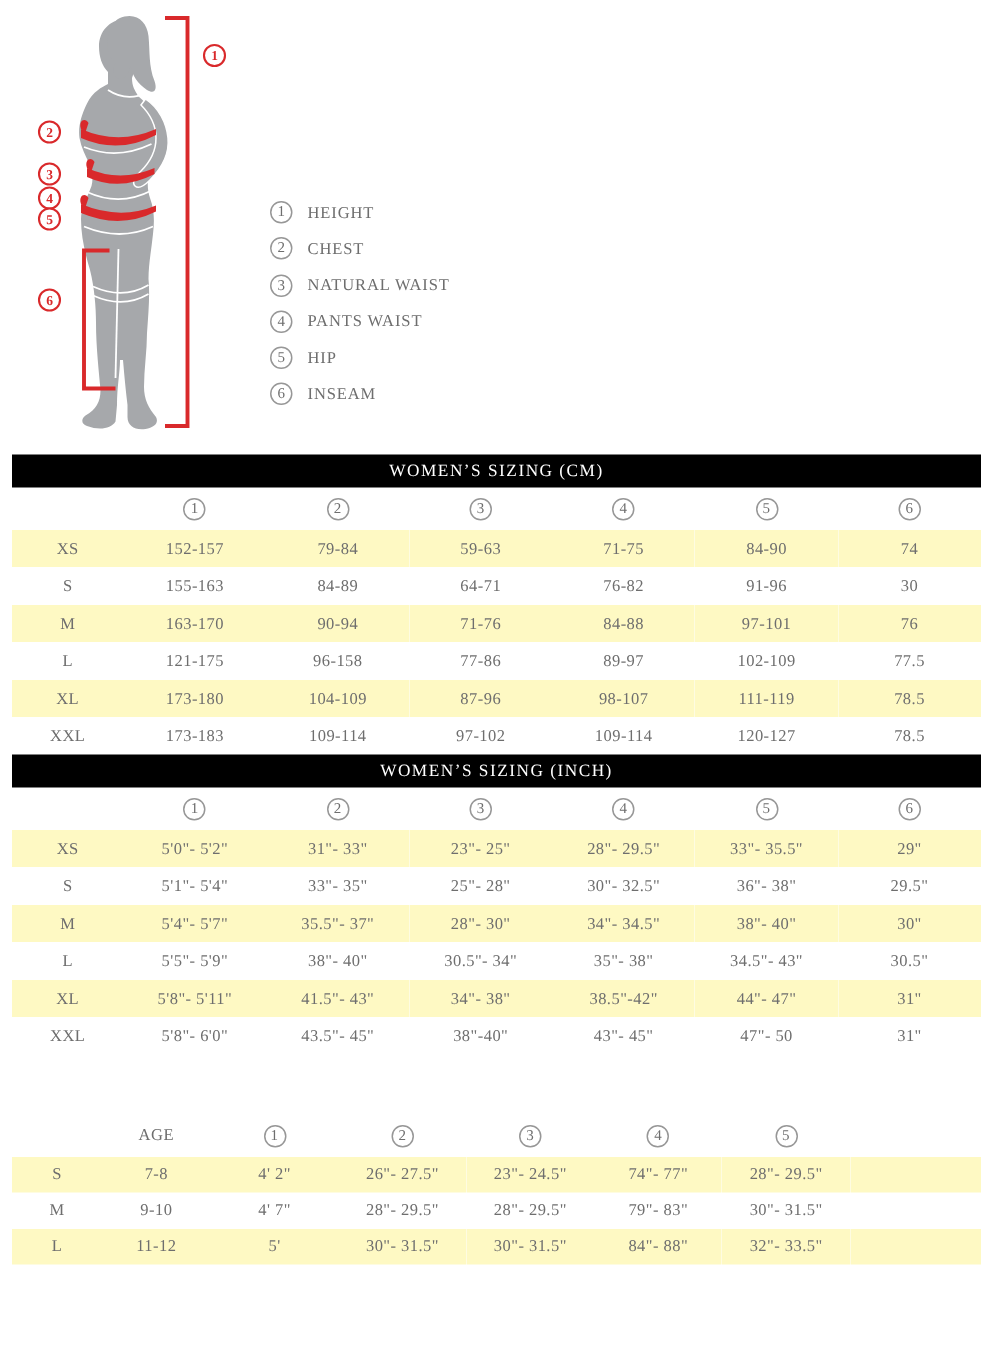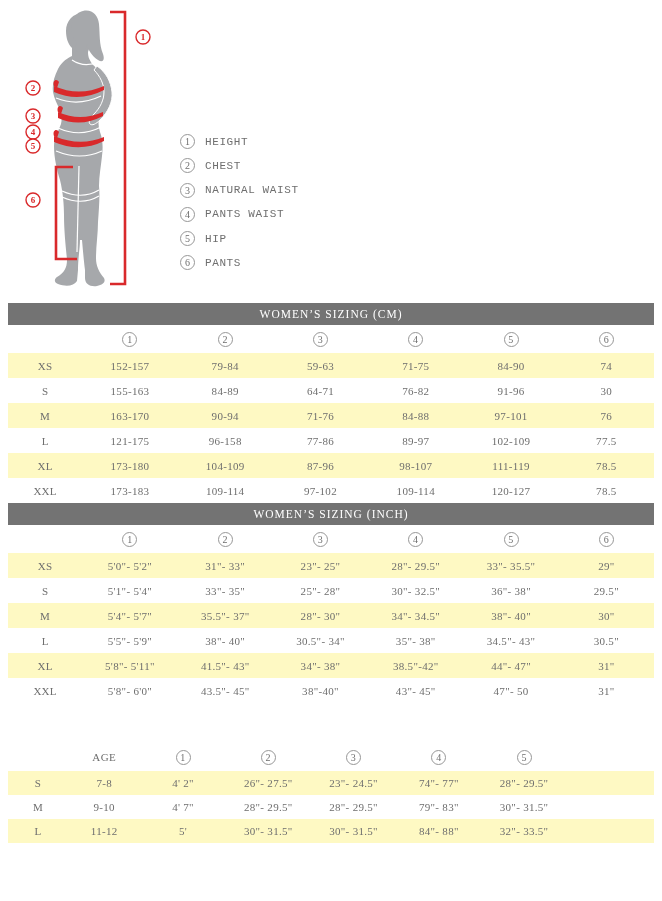--- a/index.html
+++ b/index.html
@@ -8,35 +8,35 @@
     width:662px; height:901px; overflow:hidden;
     font-family:"Liberation Serif", serif;
     color:#6e6e6e;
   }
   
   .fig-section { position:relative; height:296px; }
   .fig-svg { position:absolute; left:0; top:0; }
   .legend { position:absolute; left:180px; top:134px; list-style:none; }
   .legend li { display:flex; align-items:center; margin-bottom:9.3px; }
   .legend .cnum { margin-right:10px; }
-  .legend .lbl { font-size:11px; letter-spacing:0.6px; color:#6e6e6e;font-family:Liberation Mono, monospace; }
+  .legend .lbl { font-size:11px; letter-spacing:0.6px; color:#6e6e6e; }
   
   .cnum {
     display:inline-block; width:15px; height:15px; line-height:13px;
     border:1px solid #979797; border-radius:50%;
     font-size:10px; color:#6e6e6e; text-align:center;
     font-family:"Liberation Serif", serif;
   }
   
   .table-block { margin:0 8px; }
   .tb1 { margin-top:7px; }
   .tb2 { }
   .tb3 { margin-top:40px; }
   .table-title {
-    height:22px; line-height:22px; background:#737373; color:#ffffff;
+    height:22px; line-height:22px; background:#000000; color:#ffffff;
     text-align:center; font-size:11.5px; letter-spacing:1px;
   }
   table { width:100%; border-collapse:collapse; table-layout:fixed; }
   thead th { height:28px; font-weight:normal; text-align:center; vertical-align:middle;
              font-size:11px; color:#6e6e6e; letter-spacing:0.4px; }
   td { height:25px; text-align:center; vertical-align:middle;
        font-size:11px; color:#6e6e6e; letter-spacing:0.3px;
        overflow:hidden; white-space:nowrap; }
   .t-kids td { height:24px; }
   tr.alt { background:#fef9c3; }
@@ -143,21 +143,21 @@
     <li>
       <span class="cnum">4</span>
       <span class="lbl">PANTS WAIST</span>
     </li>
     <li>
       <span class="cnum">5</span>
       <span class="lbl">HIP</span>
     </li>
     <li>
       <span class="cnum">6</span>
-      <span class="lbl">PANTS</span>
+      <span class="lbl">INSEAM</span>
     </li>
   </ul>
 </div>
 
 <section class="table-block tb1">
   <div class="table-title">WOMEN’S SIZING (CM)</div>
   <table class="t-women">
       <thead>
         <tr>
           <th></th>

